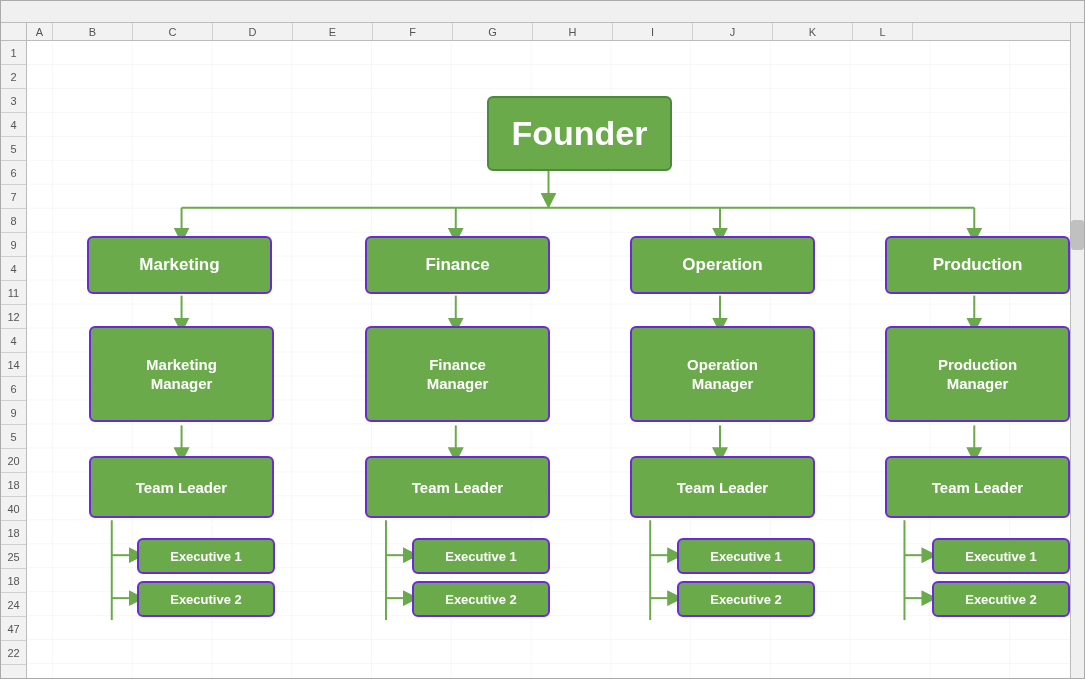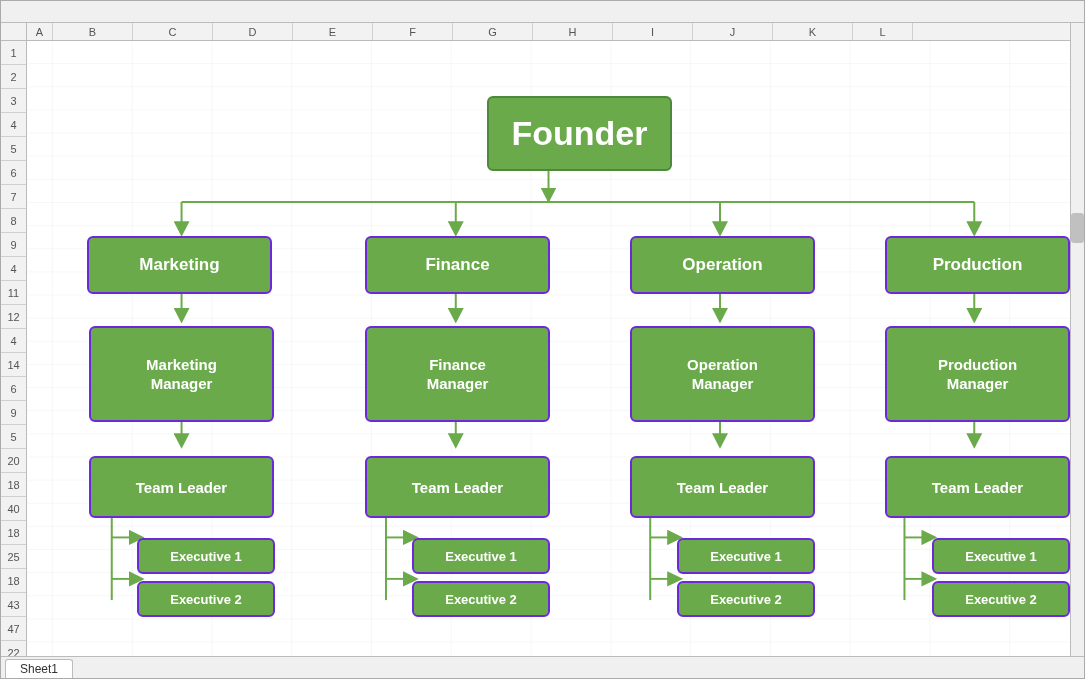--- a/index.html
+++ b/index.html
@@ -193,21 +193,21 @@
       <div class="row-header-cell">14</div>
       <div class="row-header-cell">6</div>
       <div class="row-header-cell">9</div>
       <div class="row-header-cell">5</div>
       <div class="row-header-cell">20</div>
       <div class="row-header-cell">18</div>
       <div class="row-header-cell">40</div>
       <div class="row-header-cell">18</div>
       <div class="row-header-cell">25</div>
       <div class="row-header-cell">18</div>
-      <div class="row-header-cell">43</div>
+      <div class="row-header-cell">24</div>
       <div class="row-header-cell">47</div>
       <div class="row-header-cell">22</div>
     </div>
 
     <div class="col-and-grid">
 
       <div class="col-headers">
         <div class="col-header-cell" style="width:26px">A</div>
         <div class="col-header-cell" style="width:80px">B</div>
         <div class="col-header-cell" style="width:80px">C</div>
@@ -353,16 +353,13 @@
           <span>Executive 2</span>
         </div>
       </div>
     </div>
 
     <div class="scrollbar-right">
       <div class="scrollbar-thumb"></div>
     </div>
   </div>
 
-  <div class="tab-bar">
-    <div class="sheet-tab">Sheet1</div>
-  </div>
 </div>
 
 </body></html>

